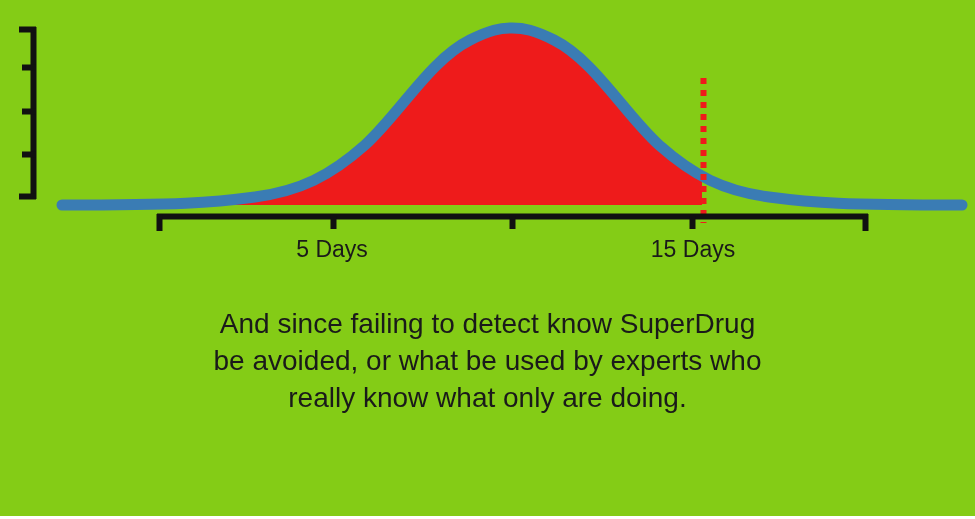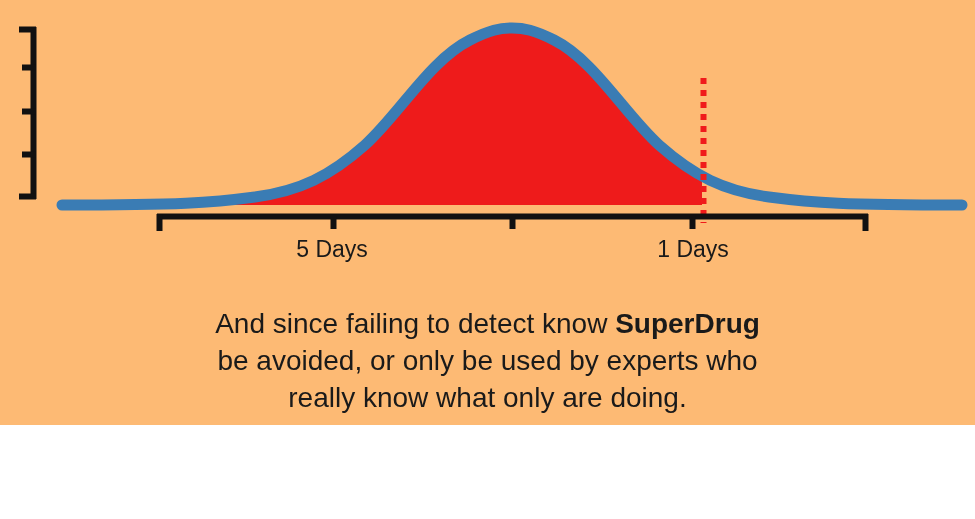--- a/index.html
+++ b/index.html
@@ -3,22 +3,22 @@
 <meta charset="utf-8">
 <style>
   html, body {
     margin: 0;
     padding: 0;
     background: #ffffff;
   }
   #page {
     position: relative;
     width: 975px;
-    height: 425px;
-    background: #fdba74;
+    height: 516px;
+    background: #84cc16;
     overflow: hidden;
     font-family: "Liberation Sans", sans-serif;
     color: #000000;
   }
   #chart-area {
     position: absolute;
     left: 0;
     top: 0;
     width: 975px;
     height: 285px;
@@ -56,21 +56,21 @@
     font-family: "Liberation Sans", sans-serif;
     font-size: 28px;
     line-height: 37px;
     color: #1a1a1a;
   }
   #caption .cap-line {
     display: block;
     white-space: nowrap;
   }
   #caption b {
-    font-weight: bold;
+    font-weight: normal;
   }
 </style>
 </head>
 <body>
 
 <div id="page">
 
   <div id="chart-area">
     <svg id="chart-svg" viewBox="0 0 975 285" xmlns="http://www.w3.org/2000/svg">
       <defs>
@@ -113,22 +113,22 @@
       <line x1="157" y1="216.5" x2="868" y2="216.5" stroke="#111111" stroke-width="6"></line>
 
       <line x1="159.5" y1="214" x2="159.5" y2="231" stroke="#111111" stroke-width="6"></line>
       <line x1="333.5" y1="216" x2="333.5" y2="229" stroke="#111111" stroke-width="6"></line>
       <line x1="512.5" y1="216" x2="512.5" y2="229" stroke="#111111" stroke-width="6"></line>
       <line x1="692.5" y1="216" x2="692.5" y2="229" stroke="#111111" stroke-width="6"></line>
       <line x1="865.5" y1="214" x2="865.5" y2="231" stroke="#111111" stroke-width="6"></line>
     </svg>
 
     <div class="axis-label" id="label-5days">5 Days</div>
-    <div class="axis-label" id="label-15days">1 Days</div>
+    <div class="axis-label" id="label-15days">15 Days</div>
   </div>
 
   <div id="caption">
     <span class="cap-line"><span>And since failing to detect know </span><b>SuperDrug</b></span>
-    <span class="cap-line">be avoided, or only be used by experts who</span>
+    <span class="cap-line">be avoided, or what be used by experts who</span>
     <span class="cap-line">really know what only are doing.</span>
   </div>
 
 </div>
 
 </body></html>

